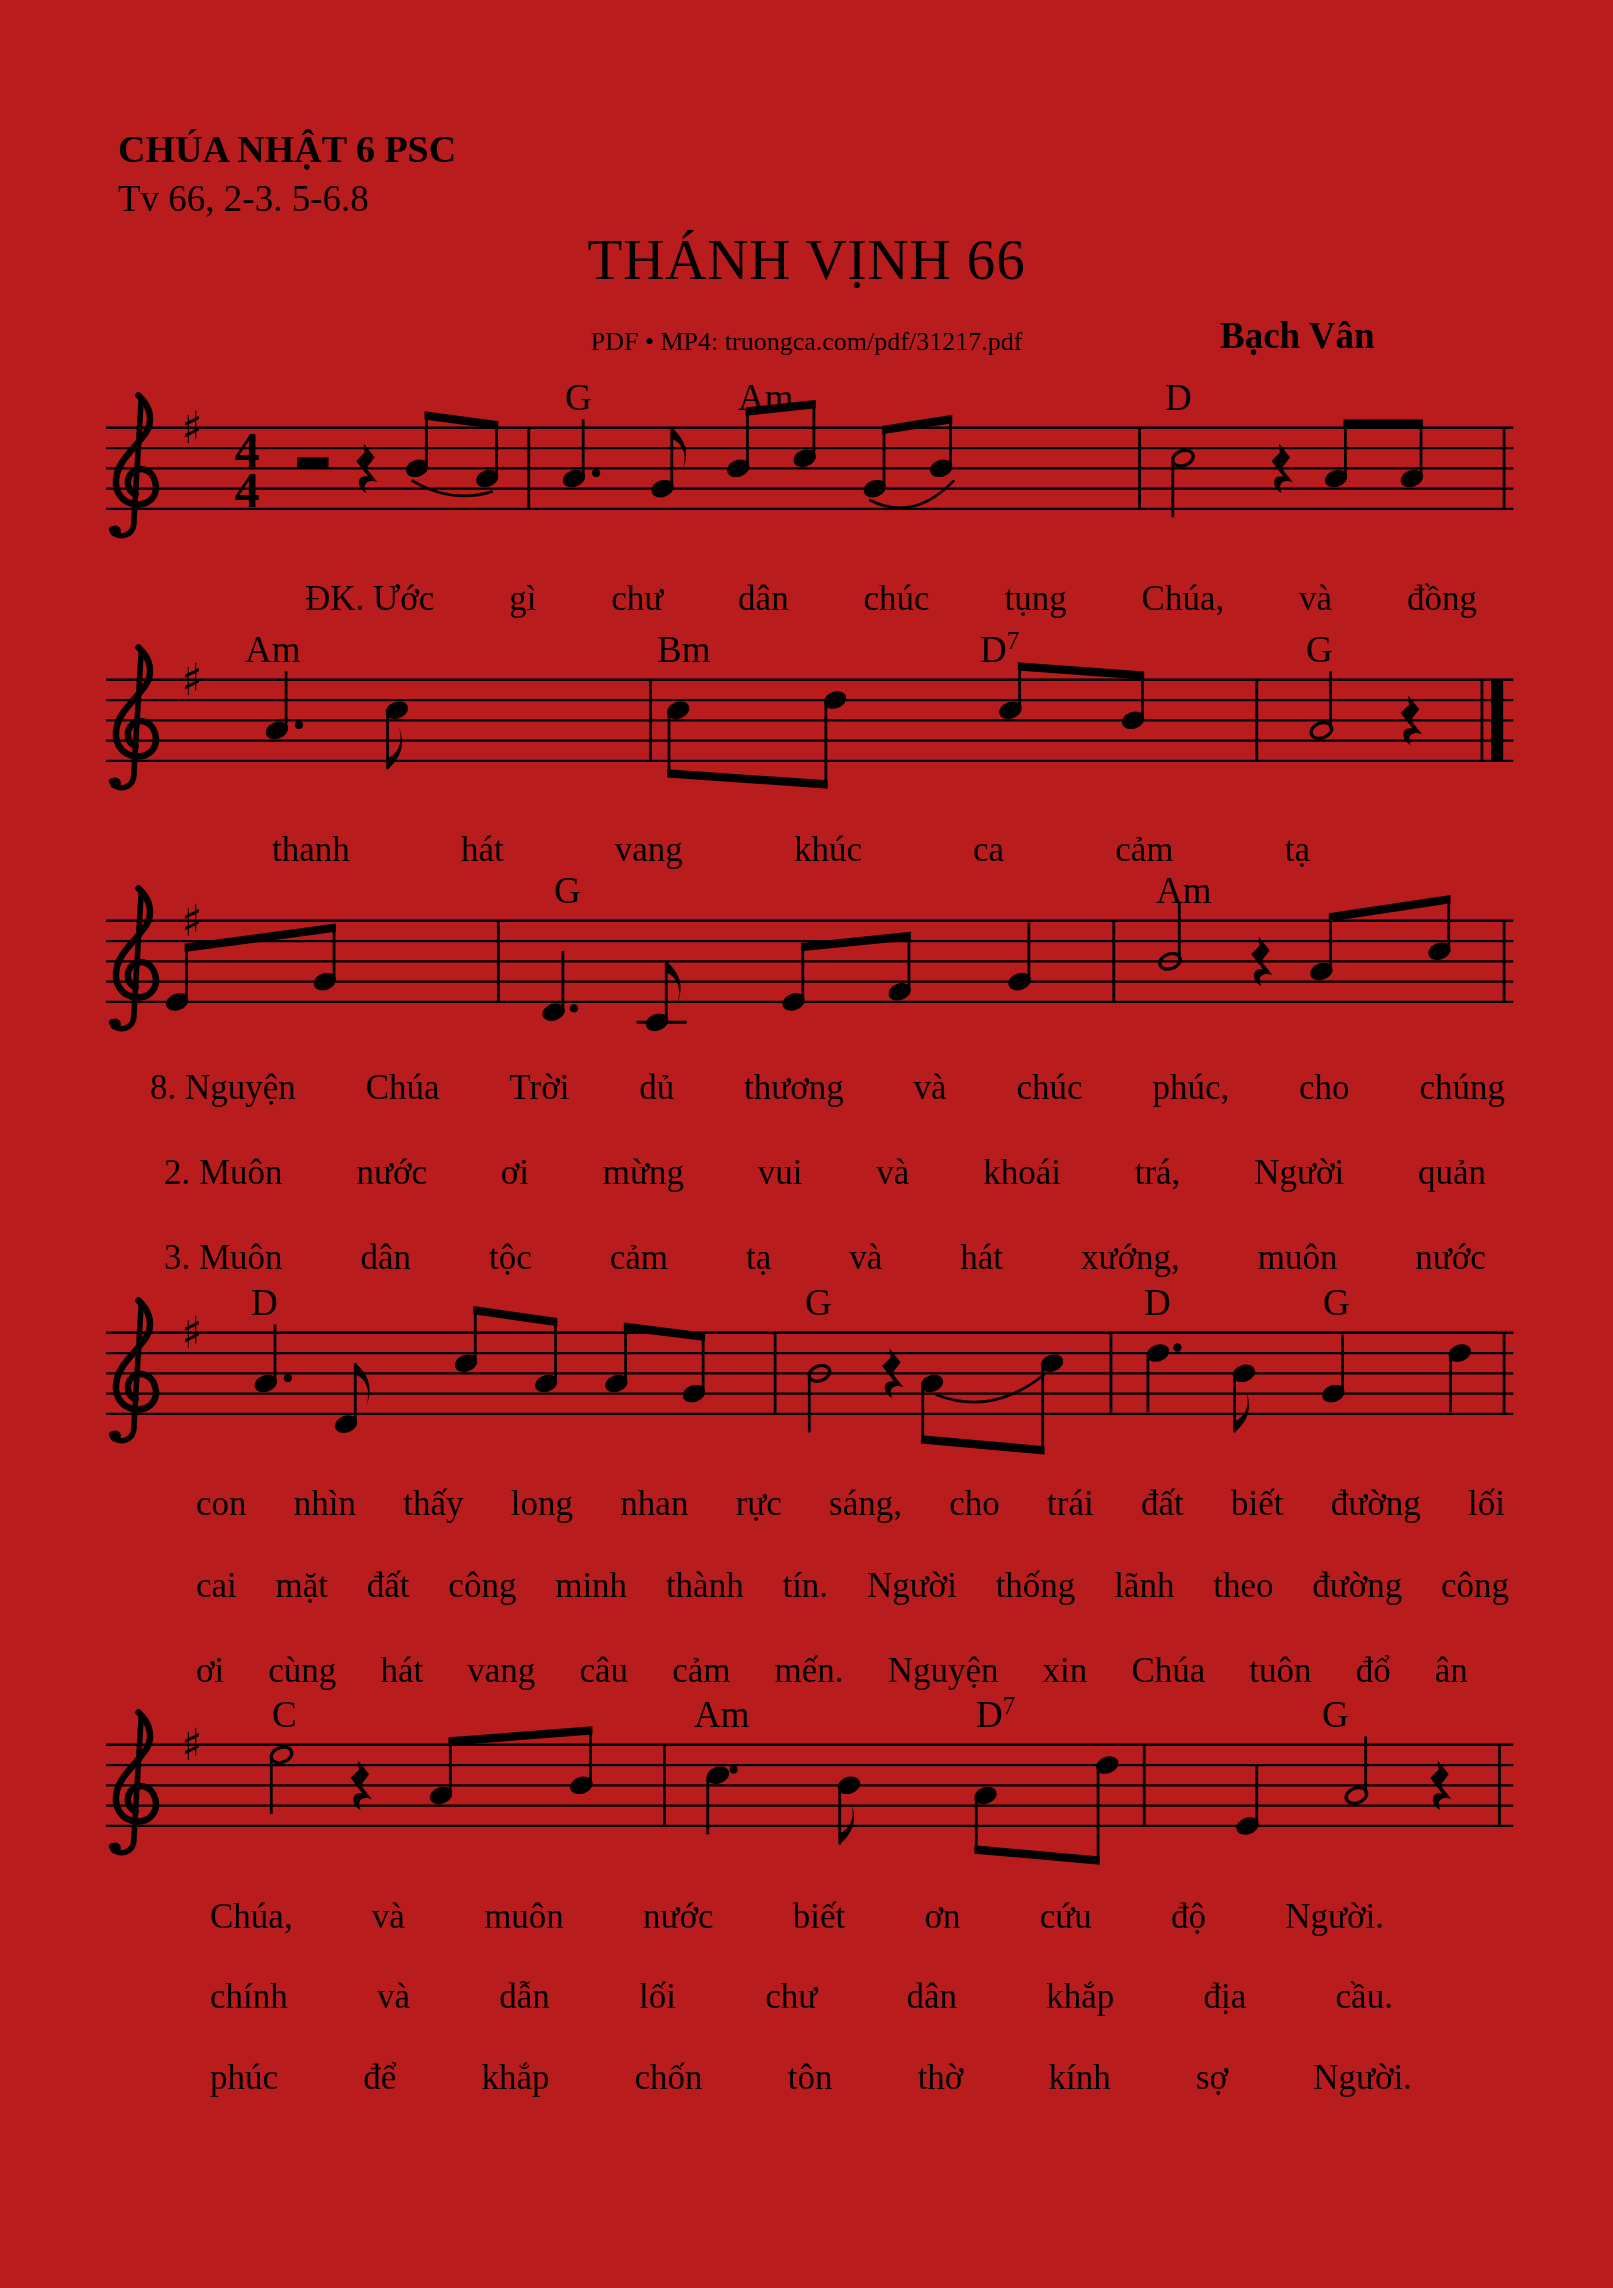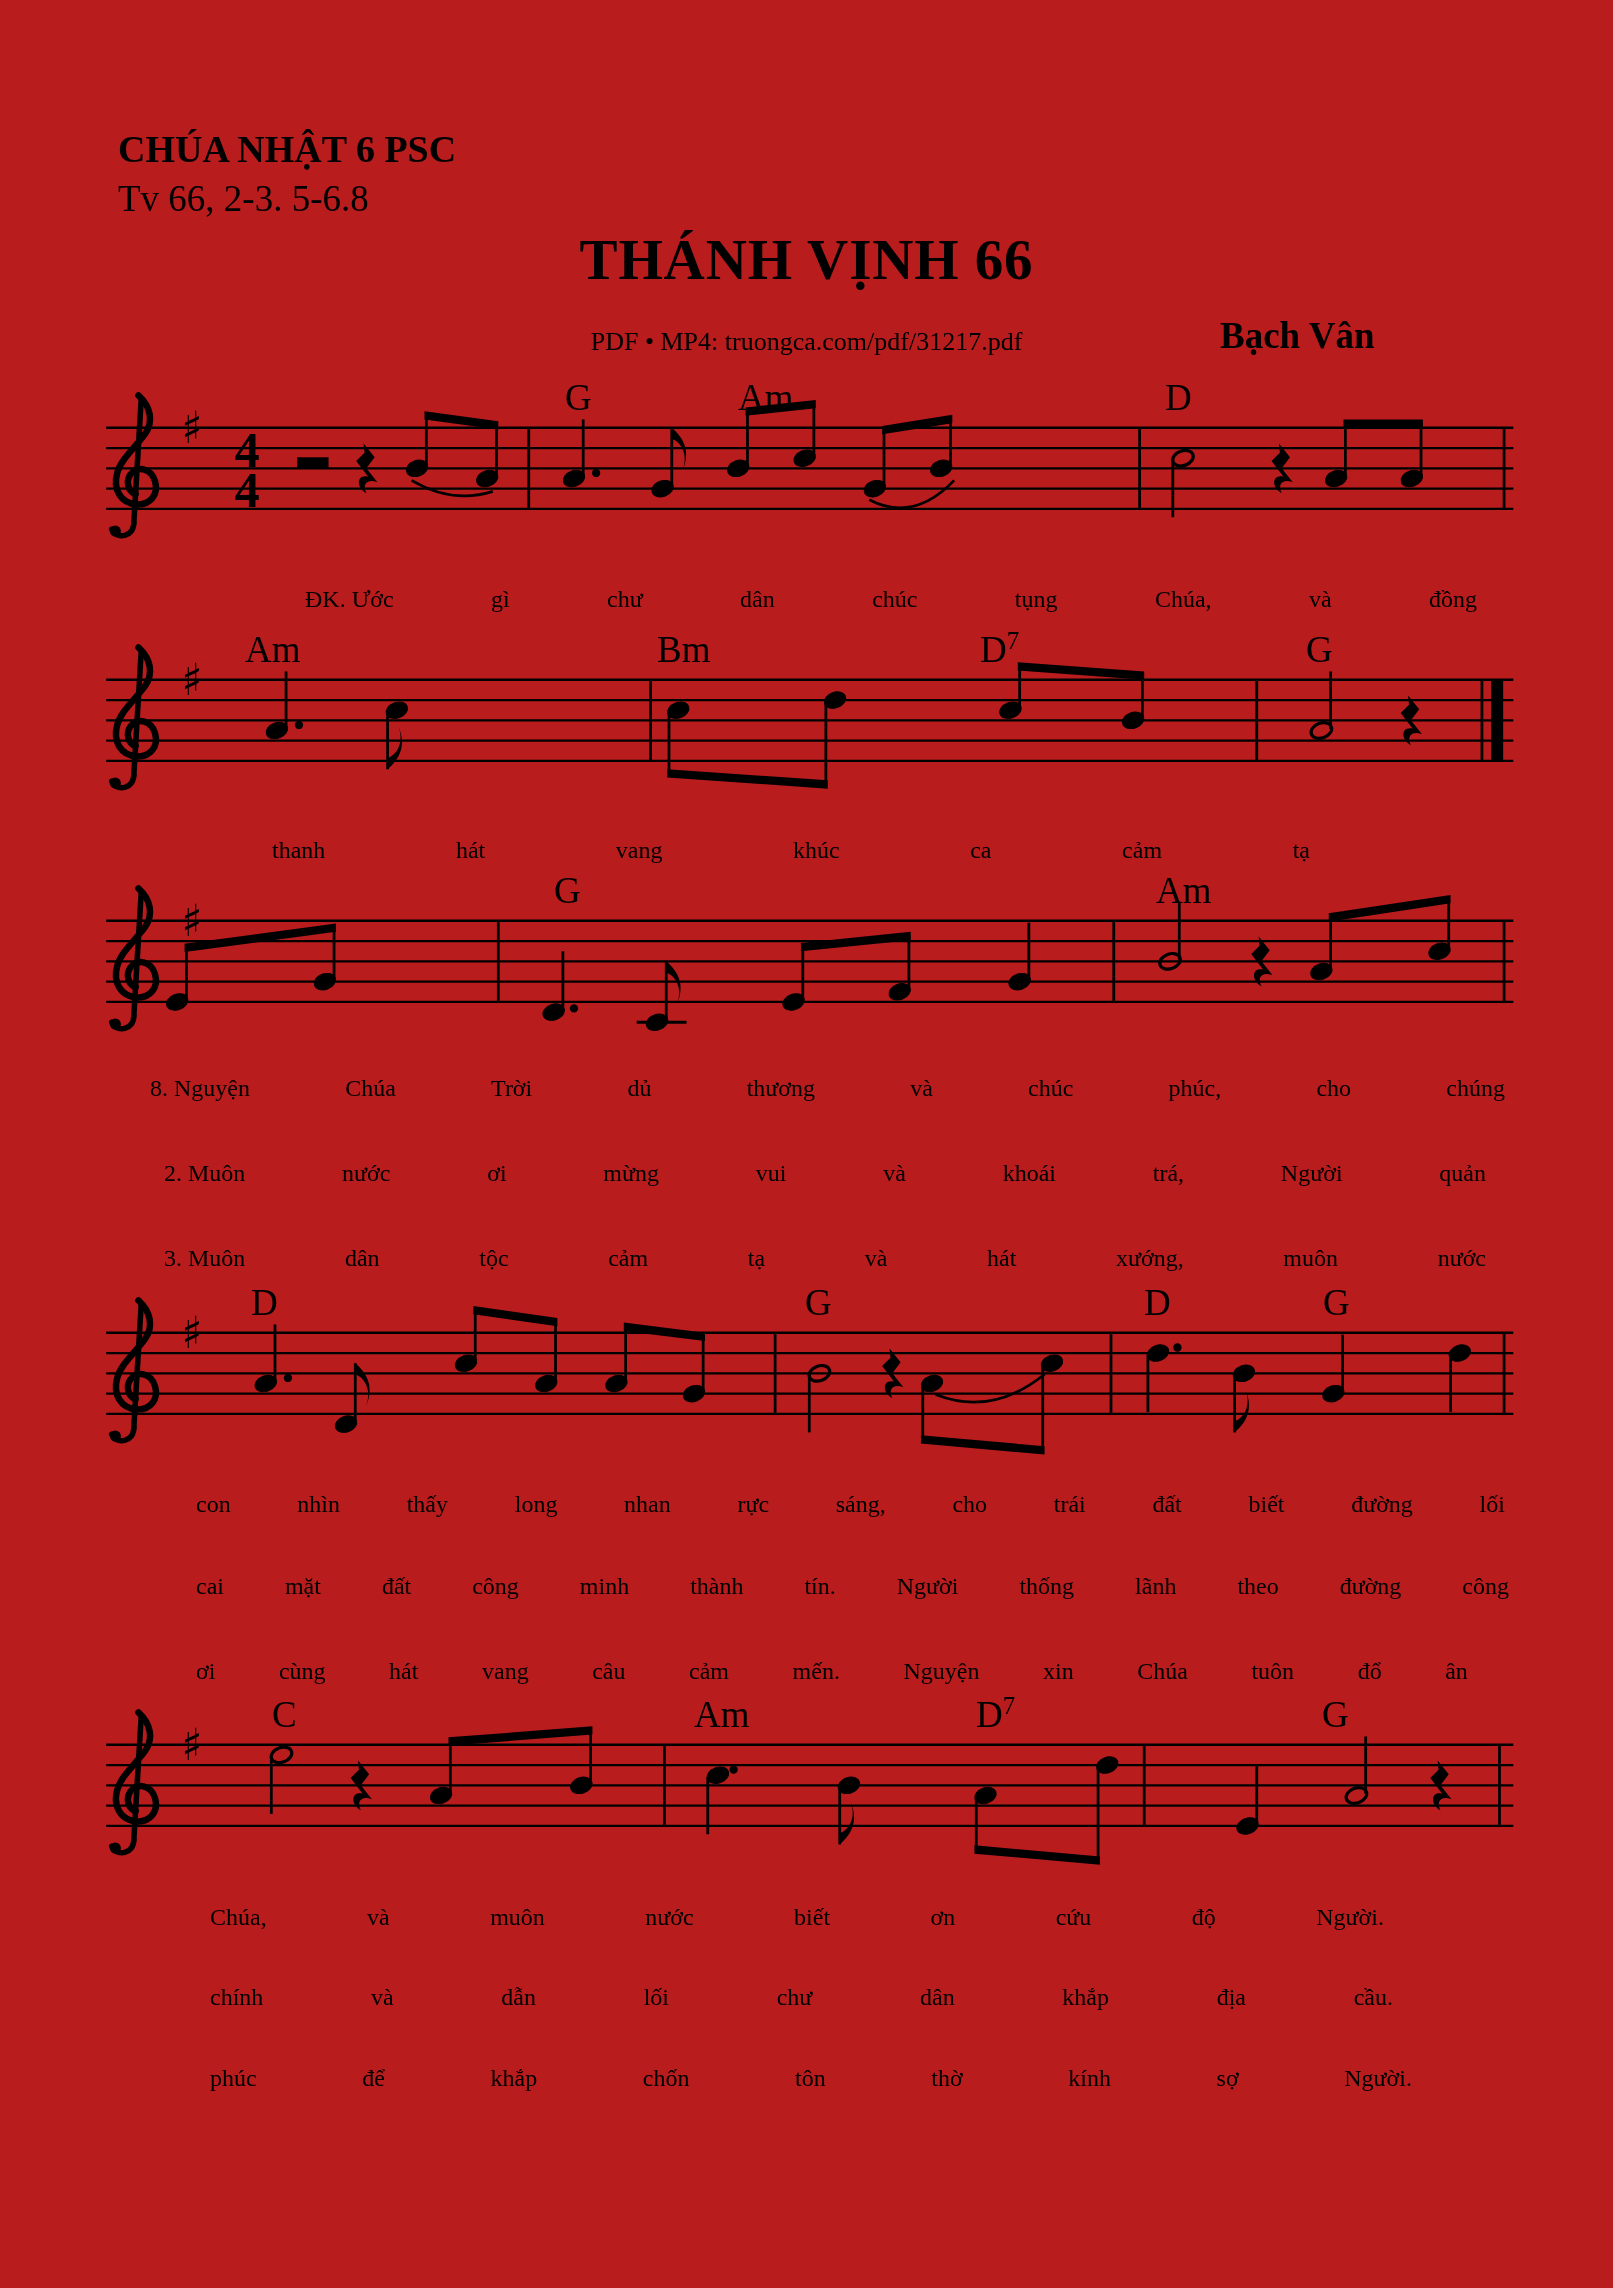--- a/index.html
+++ b/index.html
@@ -1,29 +1,29 @@
 <!DOCTYPE html>
 <html style="font-size:14.8px"><head>
 <meta charset="utf-8">
 <style>
   html,body{margin:0;padding:0;background:#e8e8e8;}
   .page{position:relative;width:1613px;height:2289px;background:#b91c1c;margin:0 auto;
         font-family:"Liberation Serif",serif;color:#000;overflow:hidden;}
   .kicker{position:absolute;left:118px;top:127px;font-size:38px;font-weight:bold;white-space:nowrap;}
   .psalm{position:absolute;left:118px;top:177px;width:343px;text-align:left;font-size:37px;white-space:nowrap;}
   .title{position:absolute;left:0;top:227px;width:1613px;text-align:center;
-         font-size:57px;font-weight:bold;margin:0;letter-spacing:0.9px;}
+         font-size:57px;font-weight:normal;margin:0;letter-spacing:0.9px;}
   .links{position:absolute;left:0;top:327px;width:1613px;text-align:center;font-size:26px;}
   .author{position:absolute;left:1220px;top:314px;font-size:37px;white-space:nowrap;font-weight:bold;}
   .system{position:absolute;left:0;width:1613px;height:203px;}
   .system svg{position:absolute;left:0;top:0;display:block;}
   .chord{position:absolute;top:0;font-size:37px;line-height:41px;white-space:nowrap;z-index:2;}
   .chord sup{font-size:25px;vertical-align:super;line-height:0;}
   .lyrics{position:absolute;display:flex;justify-content:space-between;align-items:baseline;
-          font-size:24px;line-height:50px;z-index:2;}
+          font-size:35px;line-height:50px;z-index:2;}
   .lyrics span{white-space:nowrap;}
   .sharp{font-family:"DejaVu Sans",sans-serif;font-size:48px;}
   .tsig{font-family:"Liberation Serif",serif;font-size:54px;font-weight:bold;}
 </style>
 </head>
 <body>
 
 <div class="page">
 
   <svg width="0" height="0" style="position:absolute">

